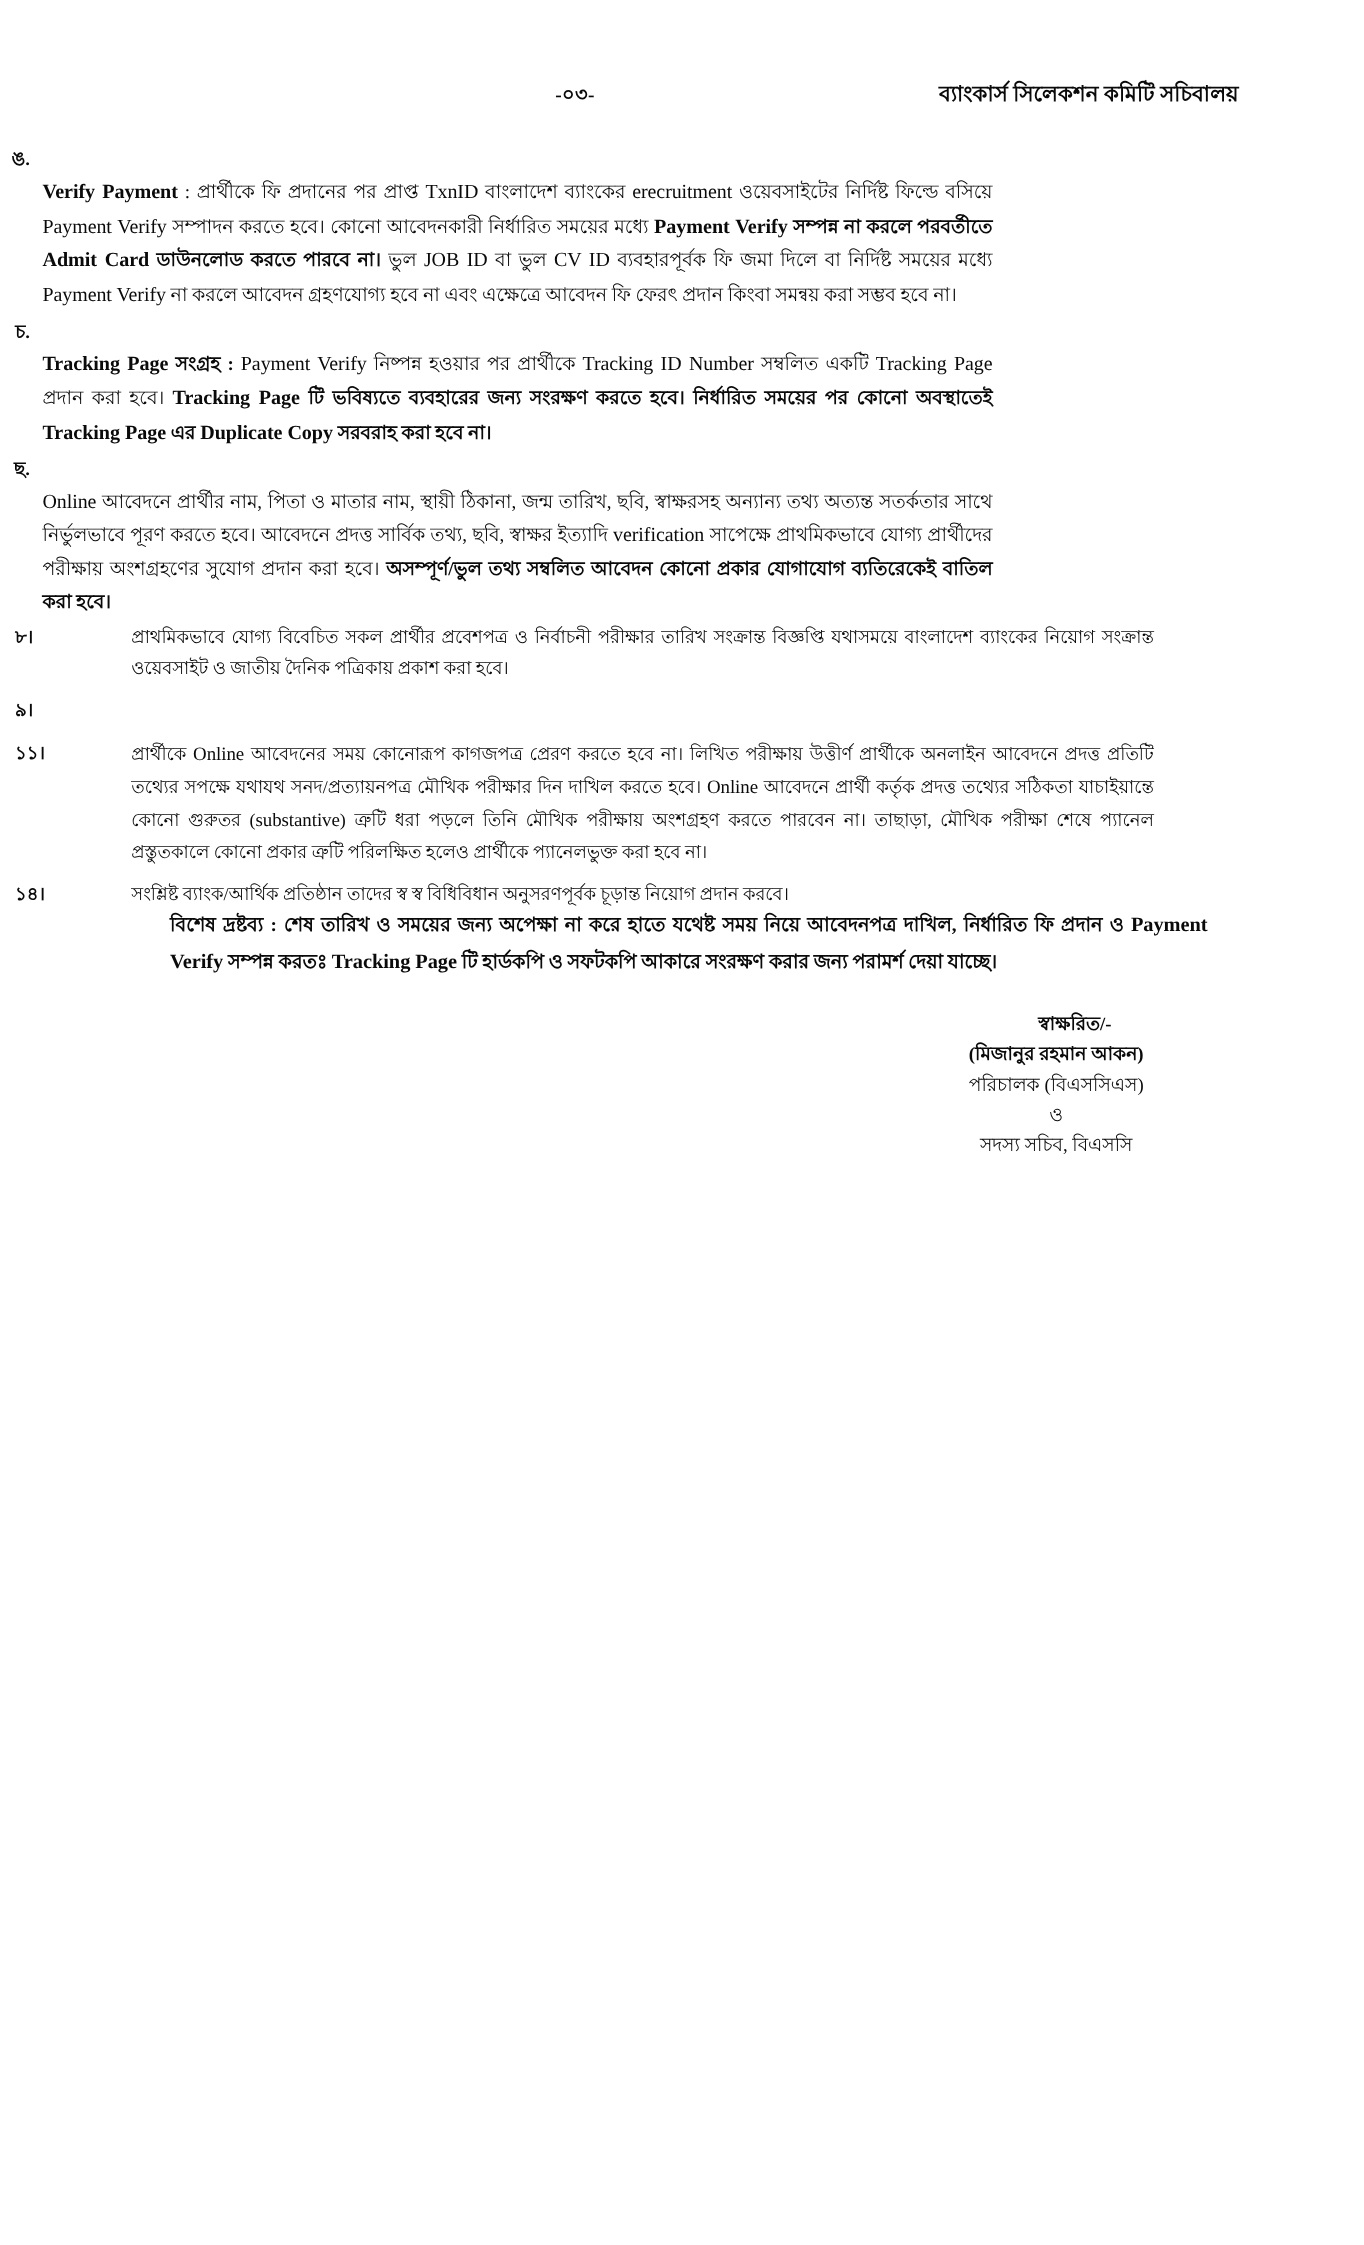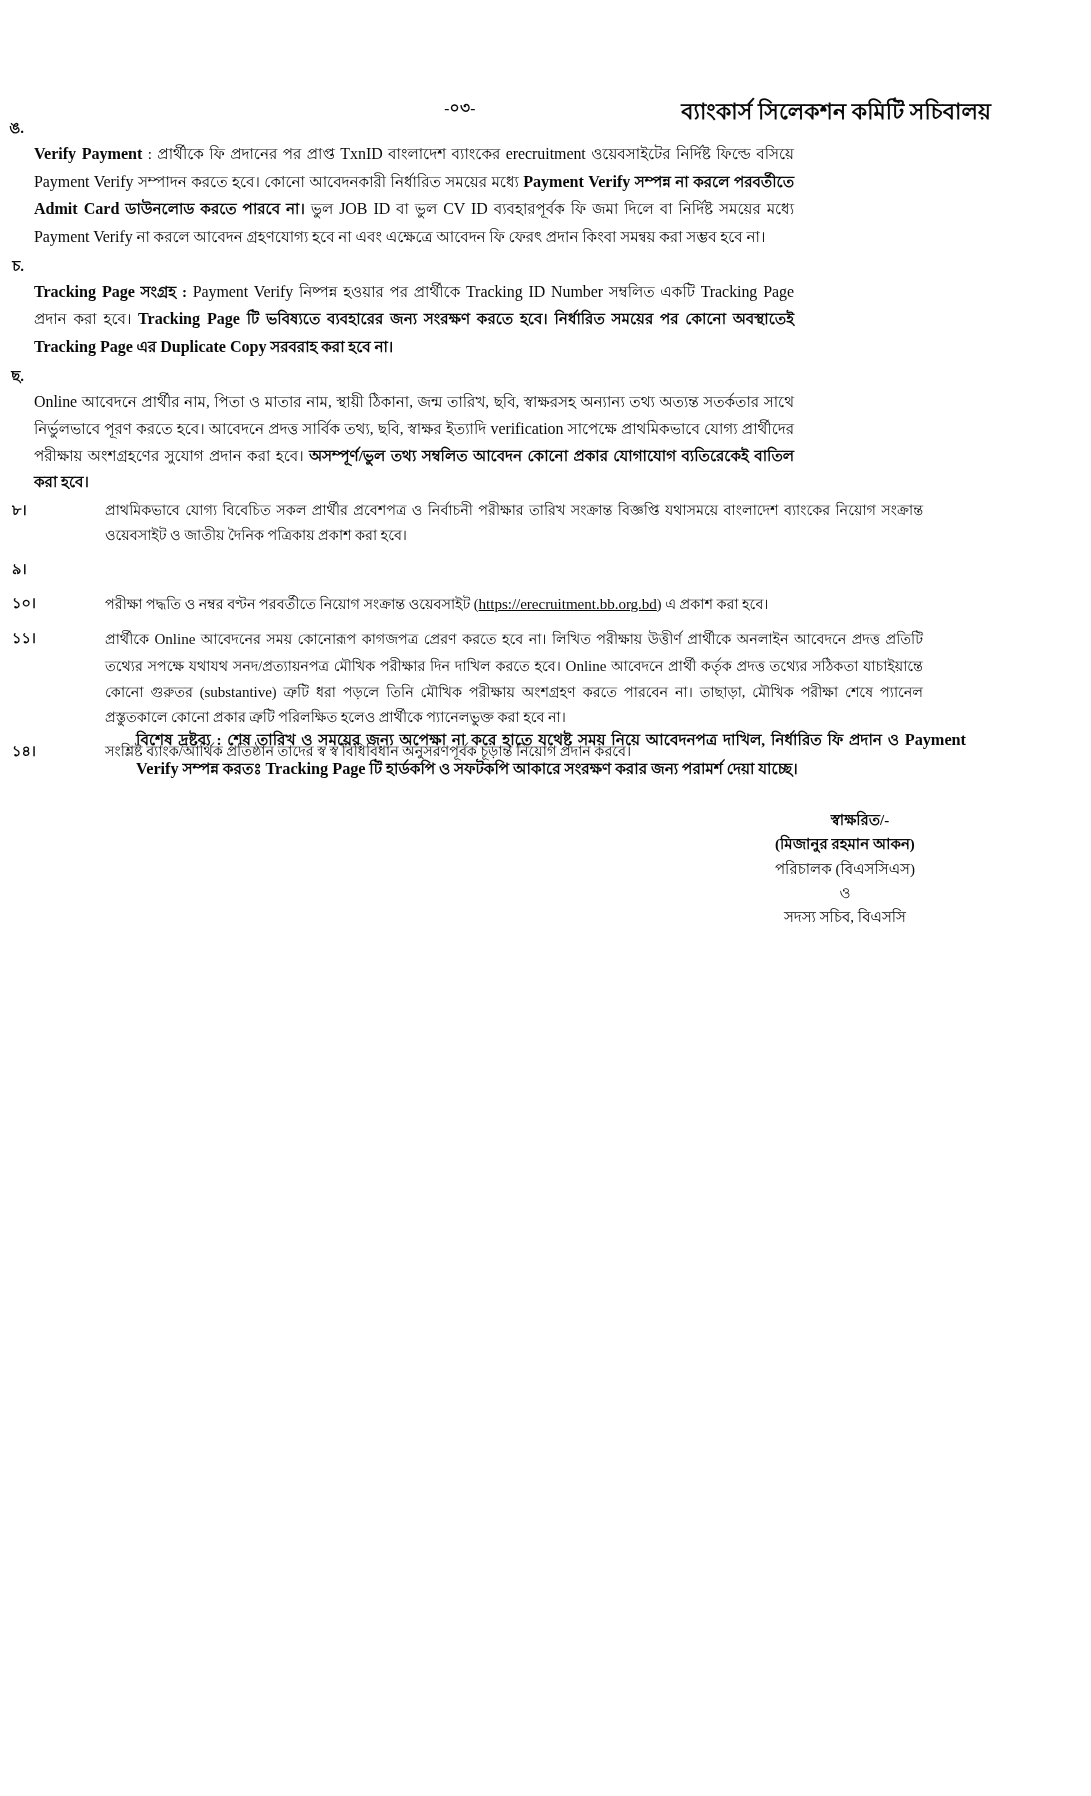--- a/index.html
+++ b/index.html
@@ -19,40 +19,40 @@
     position: relative;
     width: 1091px;
     height: 1796px;
     padding: 0;
     box-sizing: border-box;
   }
 
   
   .header-row {
     position: absolute;
-    top: 96px;
+    top: 64px;
     left: 0;
     width: 1091px;
     height: 26px;
   }
   .page-number {
     position: absolute;
     left: 400px;
     top: 0;
     width: 120px;
     text-align: center;
     font-size: 15.5px;
     font-weight: 700;
     letter-spacing: 0.3px;
   }
   .office-name {
     position: absolute;
     right: 100px;
     top: -2px;
-    font-size: 22px;
+    font-size: 17px;
     font-weight: 700;
     letter-spacing: 0.1px;
     white-space: nowrap;
   }
 
   
   .content {
     position: absolute;
     top: 116px;
     left: 0;
@@ -175,24 +175,20 @@
       </div>
     <div id="num-items-container">
         <div class="num-item">
           <div class="marker">৮।</div>
           <div class="text"><span>প্রাথমিকভাবে যোগ্য বিবেচিত সকল প্রার্থীর প্রবেশপত্র ও নির্বাচনী পরীক্ষার তারিখ সংক্রান্ত বিজ্ঞপ্তি যথাসময়ে বাংলাদেশ ব্যাংকের নিয়োগ সংক্রান্ত ওয়েবসাইট ও জাতীয় দৈনিক পত্রিকায় প্রকাশ করা হবে।</span></div>
         </div>
         <div class="num-item">
           <div class="marker">৯।</div>
         </div>
         <div class="num-item">
-          <div class="marker">১০।</div>
-          <div class="text"><span>পরীক্ষা পদ্ধতি ও নম্বর বণ্টন পরবর্তীতে নিয়োগ সংক্রান্ত ওয়েবসাইট (</span><span class="lnk">https://erecruitment.bb.org.bd</span><span>) এ প্রকাশ করা হবে।</span></div>
-        </div>
-        <div class="num-item">
           <div class="marker">১১।</div>
           <div class="text"><span>প্রার্থীকে </span><span class="eng-n">Online</span><span> আবেদনের সময় কোনোরূপ কাগজপত্র প্রেরণ করতে হবে না। লিখিত পরীক্ষায় উত্তীর্ণ প্রার্থীকে অনলাইন আবেদনে প্রদত্ত প্রতিটি তথ্যের সপক্ষে যথাযথ সনদ/প্রত্যায়নপত্র মৌখিক পরীক্ষার দিন দাখিল করতে হবে। </span><span class="eng-n">Online</span><span> আবেদনে প্রার্থী কর্তৃক প্রদত্ত তথ্যের সঠিকতা যাচাইয়ান্তে কোনো গুরুতর (</span><span class="eng-n">substantive</span><span>) ত্রুটি ধরা পড়লে তিনি মৌখিক পরীক্ষায় অংশগ্রহণ করতে পারবেন না। তাছাড়া, মৌখিক পরীক্ষা শেষে প্যানেল প্রস্তুতকালে কোনো প্রকার ত্রুটি পরিলক্ষিত হলেও প্রার্থীকে প্যানেলভুক্ত করা হবে না।</span></div>
         </div>
         <div class="num-item">
           <div class="marker">১৪।</div>
           <div class="text"><span>সংশ্লিষ্ট ব্যাংক/আর্থিক প্রতিষ্ঠান তাদের স্ব স্ব বিধিবিধান অনুসরণপূর্বক চূড়ান্ত নিয়োগ প্রদান করবে।</span></div>
         </div>
       </div>
   </div>
 

